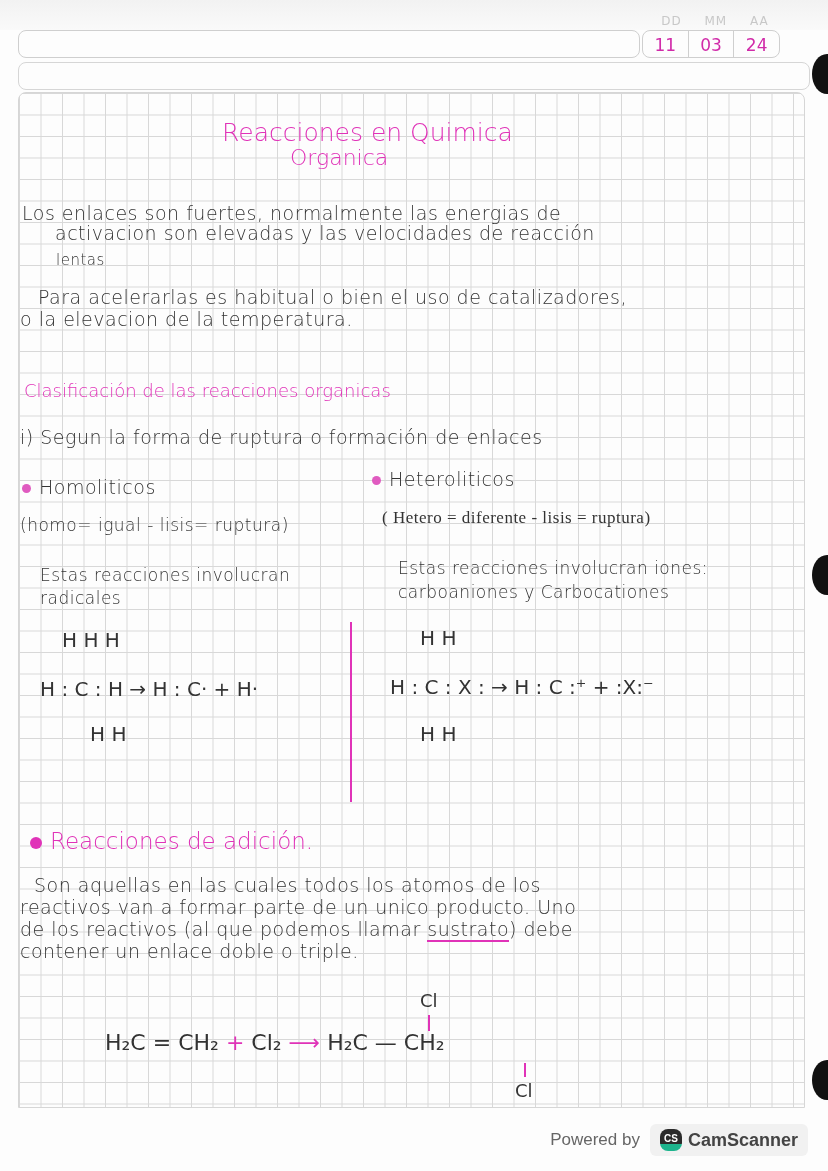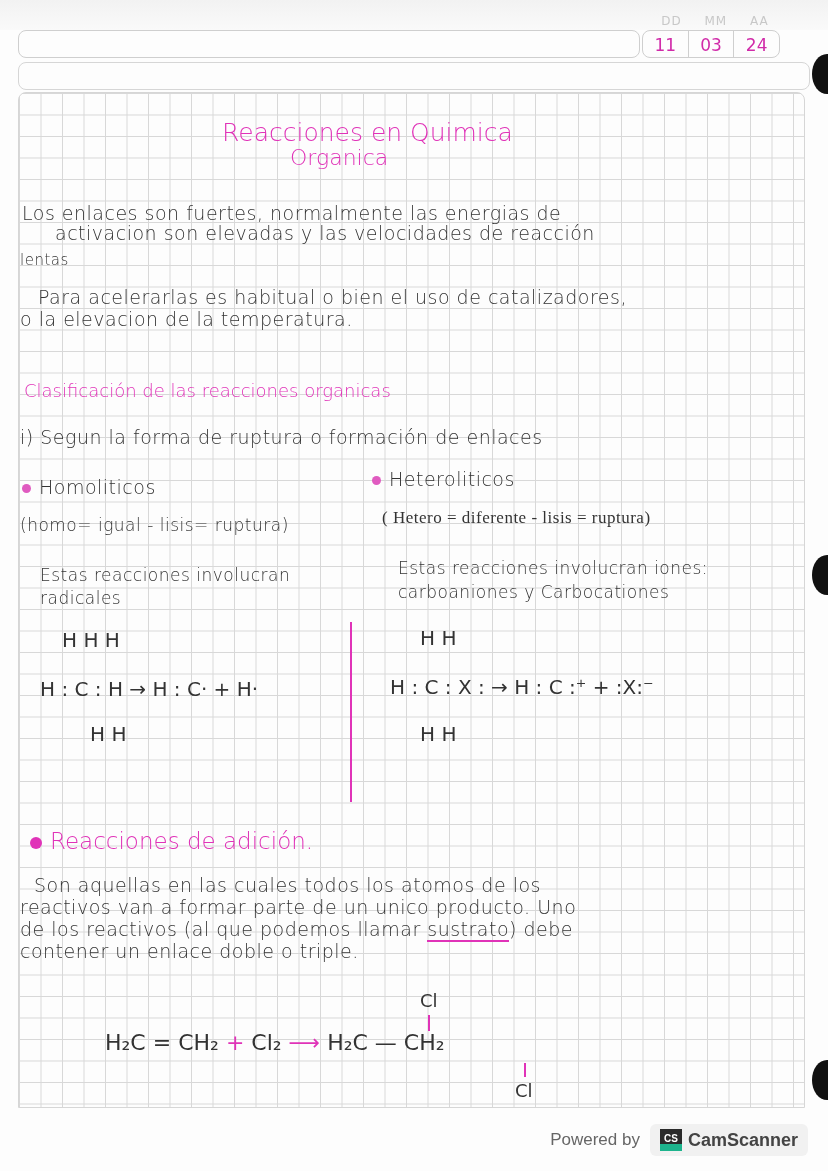--- a/index.html
+++ b/index.html
@@ -22,21 +22,21 @@
   .body-text{font-size:19px;letter-spacing:0.5px;}
   .sec{font-size:19px;}
   .dot{display:inline-block;width:9px;height:9px;border-radius:50%;background:#e05bc0;margin-right:8px;vertical-align:middle;}
   .divider{position:absolute;left:350px;top:622px;width:2px;height:180px;background:#e033b8;}
   .lewis{position:absolute;font-size:20px;color:#333;white-space:nowrap;font-family:"DejaVu Sans",sans-serif;}
   .pd{color:#e033b8;}
   .underline-pink{border-bottom:2px solid #e033b8;}
   .footer{position:absolute;right:20px;top:1124px;display:flex;align-items:center;gap:10px;}
   .powered{font-size:17px;color:#666;font-family:"Liberation Sans",sans-serif;}
   .cs-badge{display:flex;align-items:center;gap:6px;background:#f1f1f1;border-radius:6px;padding:5px 10px;}
-  .cs-logo{width:22px;height:22px;border-radius:0;background:linear-gradient(#2b2b2b 70%,#1db48d 70%);color:#fff;font-size:10px;font-weight:bold;text-align:center;line-height:19px;font-family:"Liberation Sans",sans-serif;}
+  .cs-logo{width:22px;height:22px;border-radius:8px;background:linear-gradient(#2b2b2b 70%,#1db48d 70%);color:#fff;font-size:10px;font-weight:bold;text-align:center;line-height:19px;font-family:"Liberation Sans",sans-serif;}
   .cs-name{font-size:18px;color:#444;font-weight:bold;font-family:"Liberation Sans",sans-serif;}
 </style>
 </head>
 <body>
 
 <div class="topbar"></div>
 <div class="date-labels">
   <span>DD</span>
   <span>MM</span>
   <span>AA</span>
@@ -54,21 +54,21 @@
 
 <div class="hole" style="top:54px;"></div>
 <div class="hole" style="top:555px;"></div>
 <div class="hole" style="top:1060px;"></div>
 
 <div class="hw pink t-title" style="left:222px;top:118px;">Reacciones en Quimica</div>
 <div class="hw pink t-title" style="left:290px;top:145px;font-size:22px;">Organica</div>
 
 <div class="hw ink body-text" style="left:22px;top:202px;">Los enlaces son fuertes, normalmente las energias de</div>
 <div class="hw ink body-text" style="left:20px;top:222px;margin-left:35px;">activacion son elevadas y las velocidades de reacción</div>
-<div class="hw ink body-text" style="left:20px;top:251px;font-size:15px;">lentas</div>
+<div class="hw ink body-text" style="left:20px;top:251px;font-size:15px;padding-left:36px;">lentas</div>
 <div class="hw ink body-text" style="left:20px;top:286px;padding-left:18px;">Para acelerarlas es habitual o bien el uso de catalizadores,</div>
 <div class="hw ink body-text" style="left:20px;top:308px;">o la elevacion de la temperatura.</div>
 
 <div class="hw pink sec" style="left:24px;top:380px;font-size:18px;">Clasificación de las reacciones organicas</div>
 <div class="hw ink body-text" style="left:20px;top:426px;">i) Segun la forma de ruptura o formación de enlaces</div>
 
 <div class="hw ink body-text" style="left:22px;top:476px;"><span class="dot"></span><span>Homoliticos</span></div>
 <div class="hw ink body-text" style="left:20px;top:515px;font-size:17px;">(homo= igual - lisis= ruptura)</div>
 <div class="hw ink body-text" style="left:40px;top:565px;font-size:17px;">Estas reacciones involucran</div>
 <div class="hw ink body-text" style="left:40px;top:588px;font-size:17px;">radicales</div>

